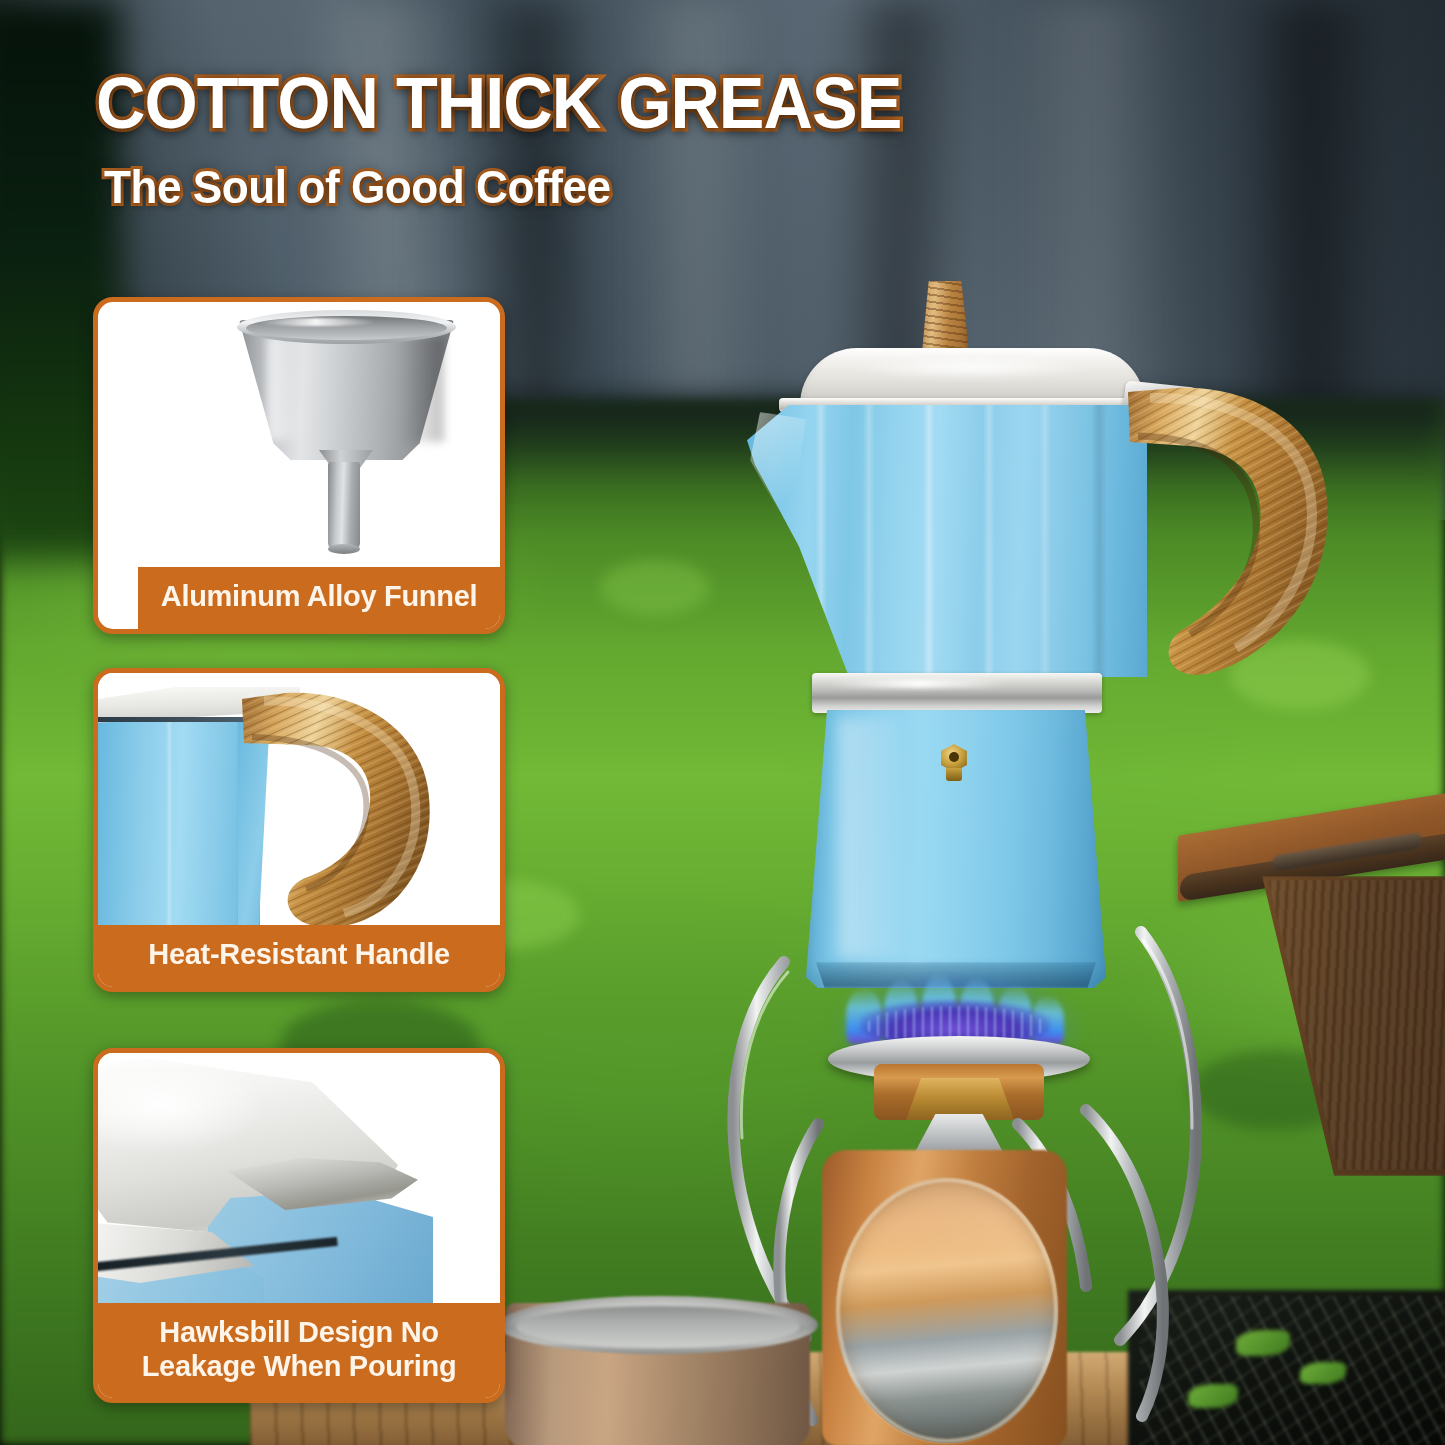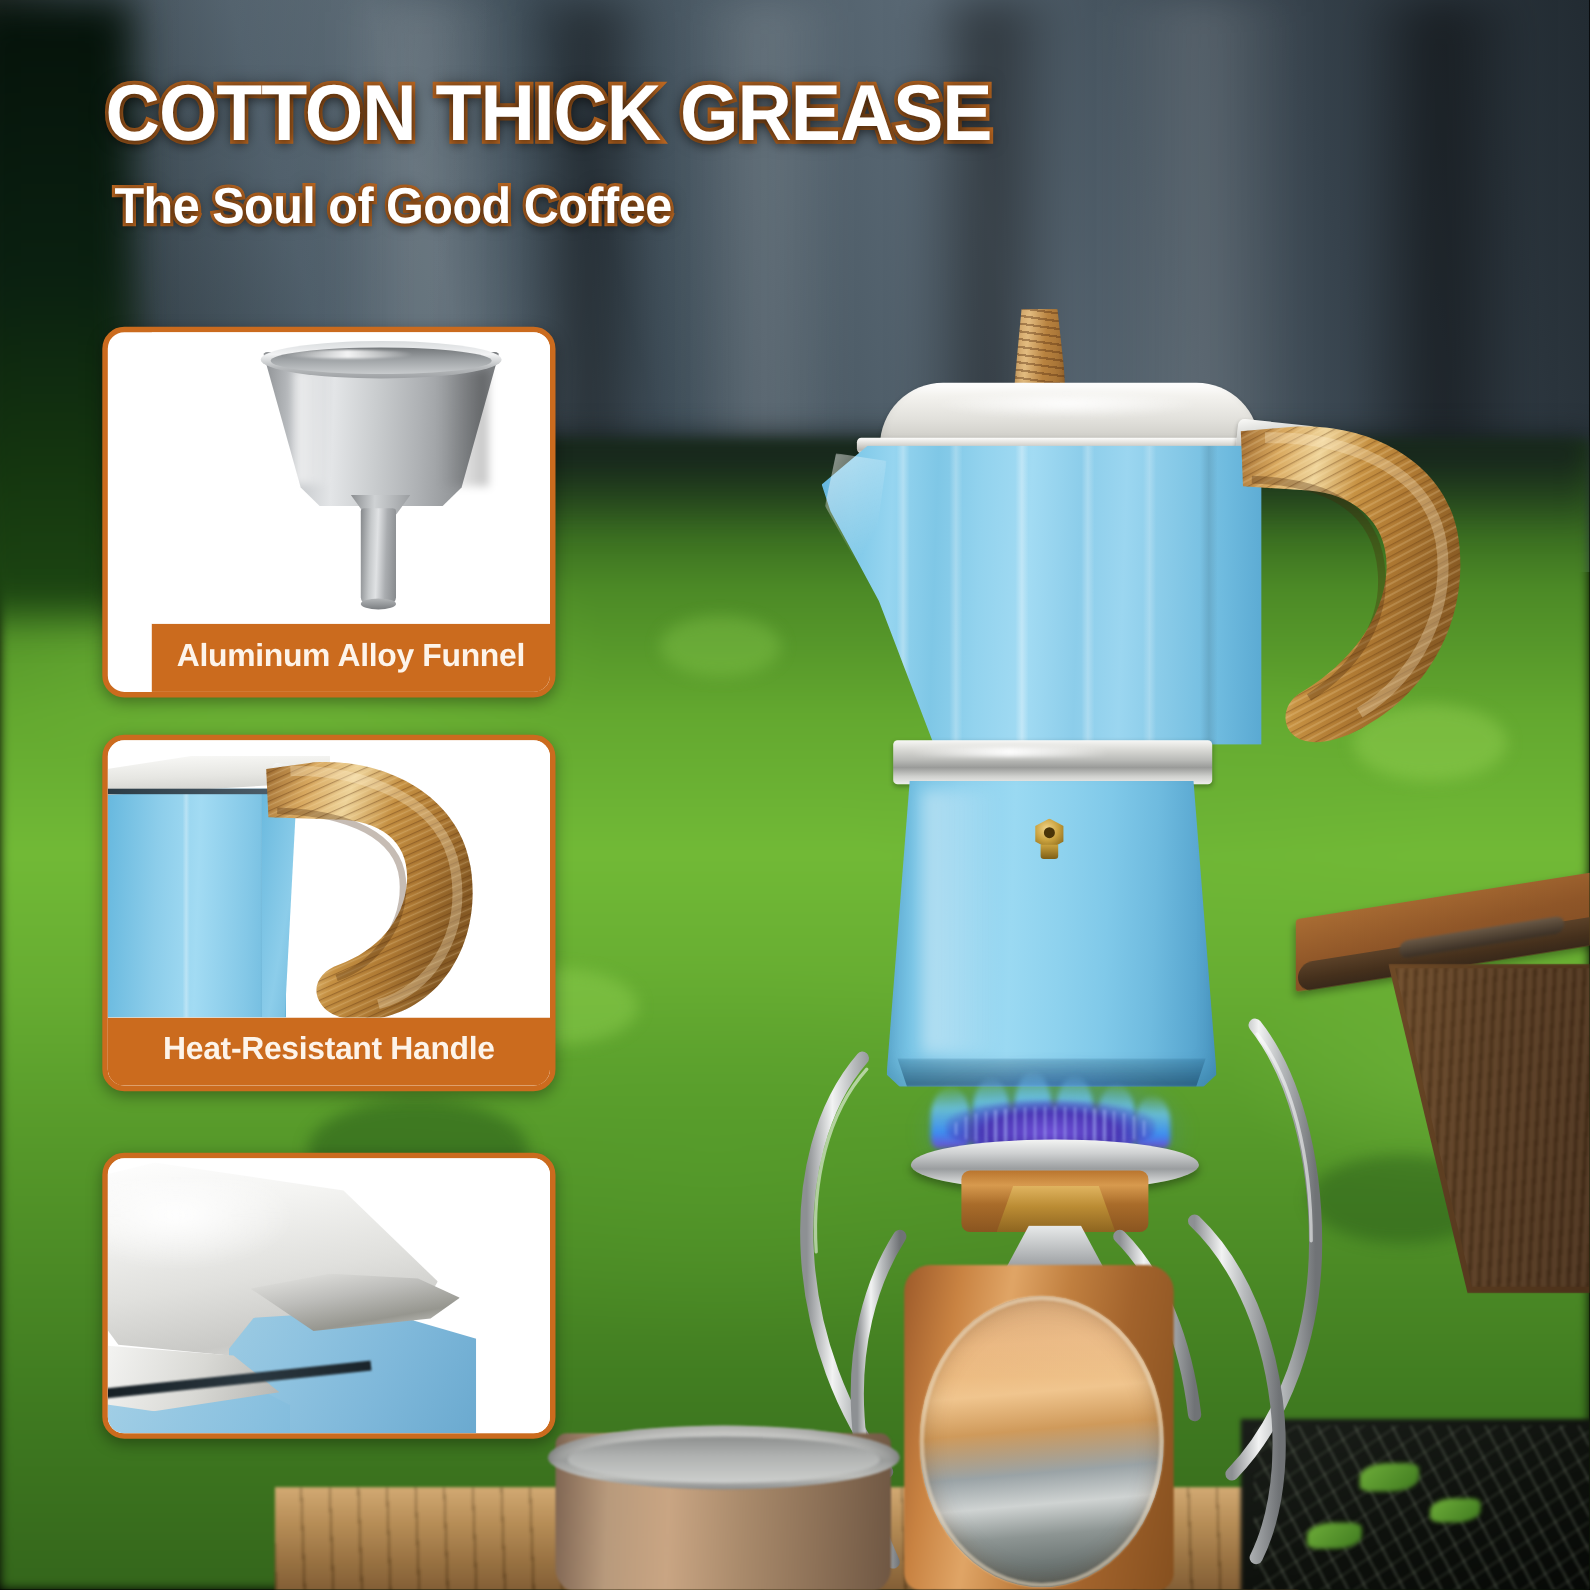--- a/index.html
+++ b/index.html
@@ -740,15 +740,19 @@
   <div class="card" id="card3">
     <div class="card-photo">
       <div class="s3-lid"></div>
       <div class="s3-lid-hl"></div>
       <div class="s3-blue"></div>
       <div class="s3-blue2"></div>
       <div class="s3-edge"></div>
       <div class="s3-white-bl"></div>
       <div class="s3-darkline"></div>
     </div>
+    <div class="card-caption">
+      <div>Hawksbill Design No</div>
+      <div>Leakage When Pouring</div>
+    </div>
   </div>
 
 </div>
 
 </body></html>

